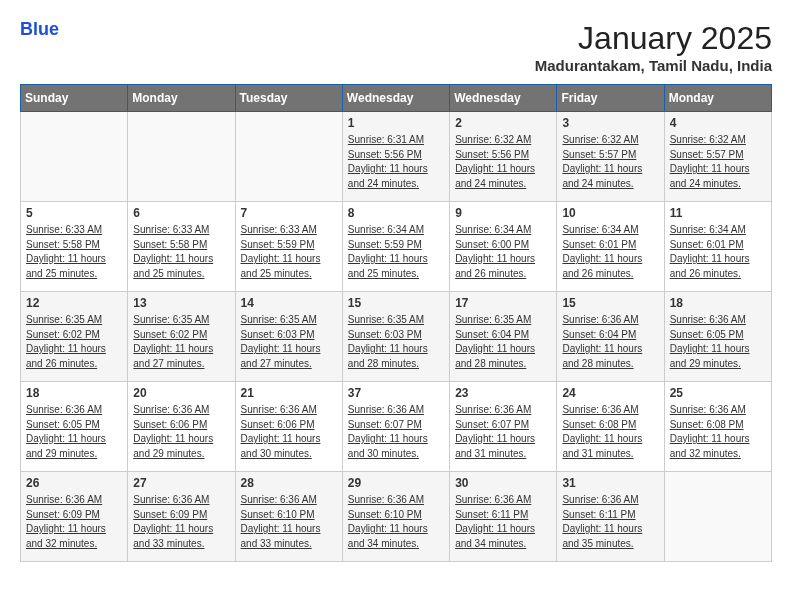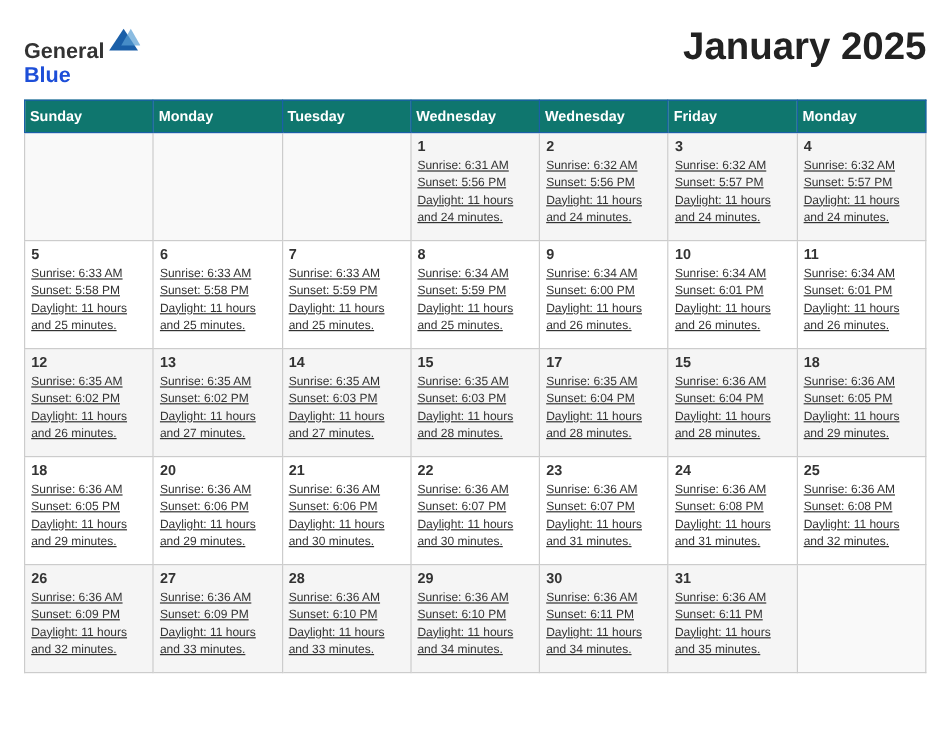--- a/index.html
+++ b/index.html
@@ -30,35 +30,35 @@
     .logo-icon {
       width: 28px;
       height: 28px;
       margin-left: 2px;
     }
     .title-block {
       text-align: right;
     }
     .calendar-title {
       font-size: 32px;
-      font-weight: bold;
+      font-weight: normal;
       color: #222;
     }
     .calendar-subtitle {
       font-size: 15px;
       color: #333;
       font-weight: bold;
     }
     table {
       width: 100%;
       border-collapse: collapse;
       font-size: 11px;
     }
     thead tr th {
-      background: #0f766e;
+      background: #737373;
       color: #fff;
       padding: 6px 4px;
       text-align: left;
       font-size: 12px;
       font-weight: bold;
       border: 1px solid #1a5fa8;
     }
     tbody tr td {
       vertical-align: top;
       border: 1px solid #ccc;
@@ -90,32 +90,27 @@
       background: #f9f9f9 !important;
     }
   </style>
 </head>
 <body>
 
 <div class="header">
   <div class="logo">
     <div>
       <div class="logo-text">
-        <span class="logo-general">General</span><svg class="logo-icon" viewBox="0 0 28 28">
-            <polygon points="14,4 26,22 2,22" fill="#1a5fa8"></polygon>
-            <polygon points="20,4 28,18 12,18" fill="#5a9fd4" opacity="0.7"></polygon>
-          </svg>
-      </div>
-      <div class="logo-text">
         <span class="logo-blue">Blue</span>
       </div>
     </div>
   </div>
   <div class="title-block">
     <div class="calendar-title">January 2025</div>
+    <div class="calendar-subtitle">Madurantakam, Tamil Nadu, India</div>
   </div>
 </div>
 
 <table>
   <thead>
     <tr>
     <th>Sunday</th>
         <th>Monday</th>
         <th>Tuesday</th>
         <th>Wednesday</th>
@@ -213,21 +208,21 @@
         </td>
         <td>
           <span class="day-number">20</span>
           <div class="day-info">Sunrise: 6:36 AM<br>Sunset: 6:06 PM<br>Daylight: 11 hours<br>and 29 minutes.</div>
         </td>
         <td>
           <span class="day-number">21</span>
           <div class="day-info">Sunrise: 6:36 AM<br>Sunset: 6:06 PM<br>Daylight: 11 hours<br>and 30 minutes.</div>
         </td>
         <td>
-          <span class="day-number">22</span>
+          <span class="day-number">37</span>
           <div class="day-info">Sunrise: 6:36 AM<br>Sunset: 6:07 PM<br>Daylight: 11 hours<br>and 30 minutes.</div>
         </td>
         <td>
           <span class="day-number">23</span>
           <div class="day-info">Sunrise: 6:36 AM<br>Sunset: 6:07 PM<br>Daylight: 11 hours<br>and 31 minutes.</div>
         </td>
         <td>
           <span class="day-number">24</span>
           <div class="day-info">Sunrise: 6:36 AM<br>Sunset: 6:08 PM<br>Daylight: 11 hours<br>and 31 minutes.</div>
         </td>

